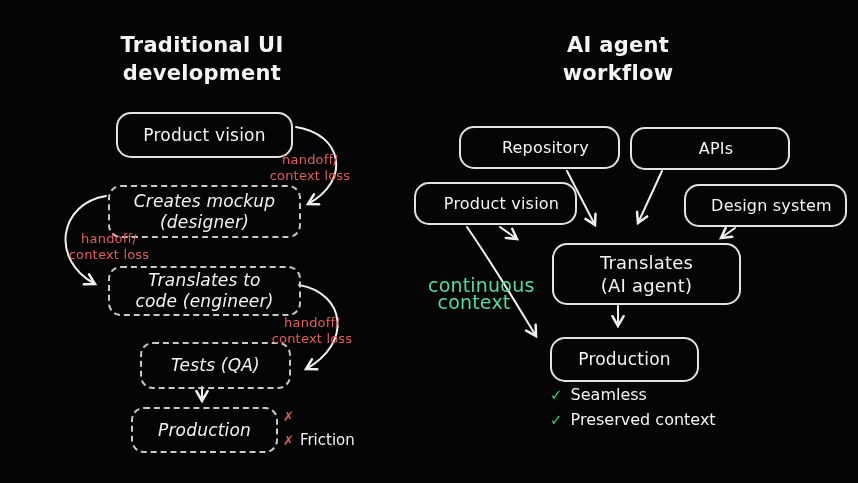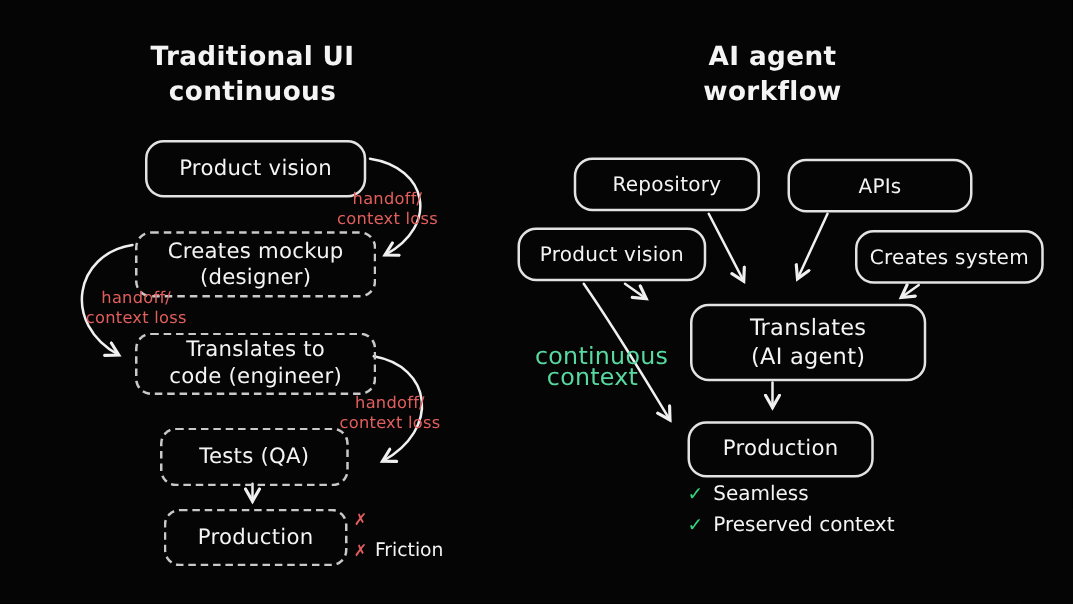--- a/index.html
+++ b/index.html
@@ -18,23 +18,23 @@
   .title{
     position:absolute;text-align:center;font-size:21px;font-weight:bold;
     line-height:28px;white-space:pre-line;letter-spacing:.3px;color:var(--text);
   }
   .node{
     position:absolute;display:flex;align-items:center;justify-content:center;
     text-align:center;white-space:pre-line;color:var(--text);
     border-radius:15px;background:transparent;letter-spacing:.2px;
   }
   .node.solid{border:2px solid var(--border-solid);}
-  .node.dashed{border:2px dashed var(--border-dashed);border-radius:13px;}
+  .node.dashed{border:2px dashed var(--border-dashed);border-radius:13px;font-style:italic;}
   .f17{font-size:17px;line-height:21px;}
-  .f16{font-size:16px;line-height:20px;}
+  .f16{font-size:16px;line-height:20px;padding-left:12px;}
   .f18{font-size:18px;line-height:23px;}
   .note{
     position:absolute;font-size:13px;line-height:16px;white-space:pre-line;
     letter-spacing:.2px;
   }
   .note.red{color:var(--red);text-align:center;}
   .note.green{color:var(--green);text-align:center;font-size:19px;line-height:17px;}
   .list{position:absolute;display:flex;flex-direction:column;gap:5px;}
   .list .row{display:flex;align-items:baseline;gap:8px;}
   .issues .row{font-size:15px;line-height:18px;gap:6px;}
@@ -59,36 +59,36 @@
     <path d="M 202 387 L 202 401" marker-end="url(#arrow)"></path>
     <path d="M 567 171 L 595 225" marker-end="url(#arrow)"></path>
     <path d="M 662 171 L 638 223" marker-end="url(#arrow)"></path>
     <path d="M 500 227 L 517 239" marker-end="url(#arrow)"></path>
     <path d="M 735 228 L 721 238" marker-end="url(#arrow)"></path>
     <path d="M 618 306 L 618 326" marker-end="url(#arrow)"></path>
     <path d="M 467 227 C 494 266, 514 300, 536 336" marker-end="url(#arrow)"></path>
   </svg>
 
   <div class="title" style="left:88px;top:31px;width:228px;">Traditional UI
-continuous</div>
+development</div>
   <div class="title" style="left:518px;top:31px;width:200px;">AI agent
 workflow</div>
 
   <div class="node solid f17" style="left:116px;top:112px;width:173px;height:42px;">
     <span>Product vision</span>
   </div>
   <div class="node dashed f17" style="left:108px;top:185px;width:189px;height:49px;">
     <span>Creates mockup
 (designer)</span>
   </div>
   <div class="node dashed f17" style="left:108px;top:266px;width:189px;height:46px;">
     <span>Translates to
 code (engineer)</span>
   </div>
-  <div class="node dashed f17" style="left:128px;top:342px;width:147px;height:43px;">
+  <div class="node dashed f17" style="left:140px;top:342px;width:147px;height:43px;">
     <span>Tests (QA)</span>
   </div>
   <div class="node dashed f17" style="left:131px;top:407px;width:143px;height:42px;">
     <span>Production</span>
   </div>
 
   <div class="note red" style="left:264px;top:152px;width:92px;">handoff/
 context loss</div>
   <div class="note red" style="left:63px;top:231px;width:92px;">handoff/
 context loss</div>
@@ -108,21 +108,21 @@
   <div class="node solid f16" style="left:459px;top:126px;width:145px;height:39px;">
     <span>Repository</span>
   </div>
   <div class="node solid f16" style="left:630px;top:127px;width:144px;height:39px;">
     <span>APIs</span>
   </div>
   <div class="node solid f16" style="left:414px;top:182px;width:147px;height:39px;">
     <span>Product vision</span>
   </div>
   <div class="node solid f16" style="left:684px;top:184px;width:147px;height:39px;">
-    <span>Creates system</span>
+    <span>Design system</span>
   </div>
   <div class="node solid f18" style="left:552px;top:243px;width:185px;height:58px;">
     <span>Translates
 (AI agent)</span>
   </div>
   <div class="node solid f17" style="left:550px;top:337px;width:145px;height:41px;">
     <span>Production</span>
   </div>
 
   <div class="note green" style="left:428px;top:277px;width:92px;">continuous

